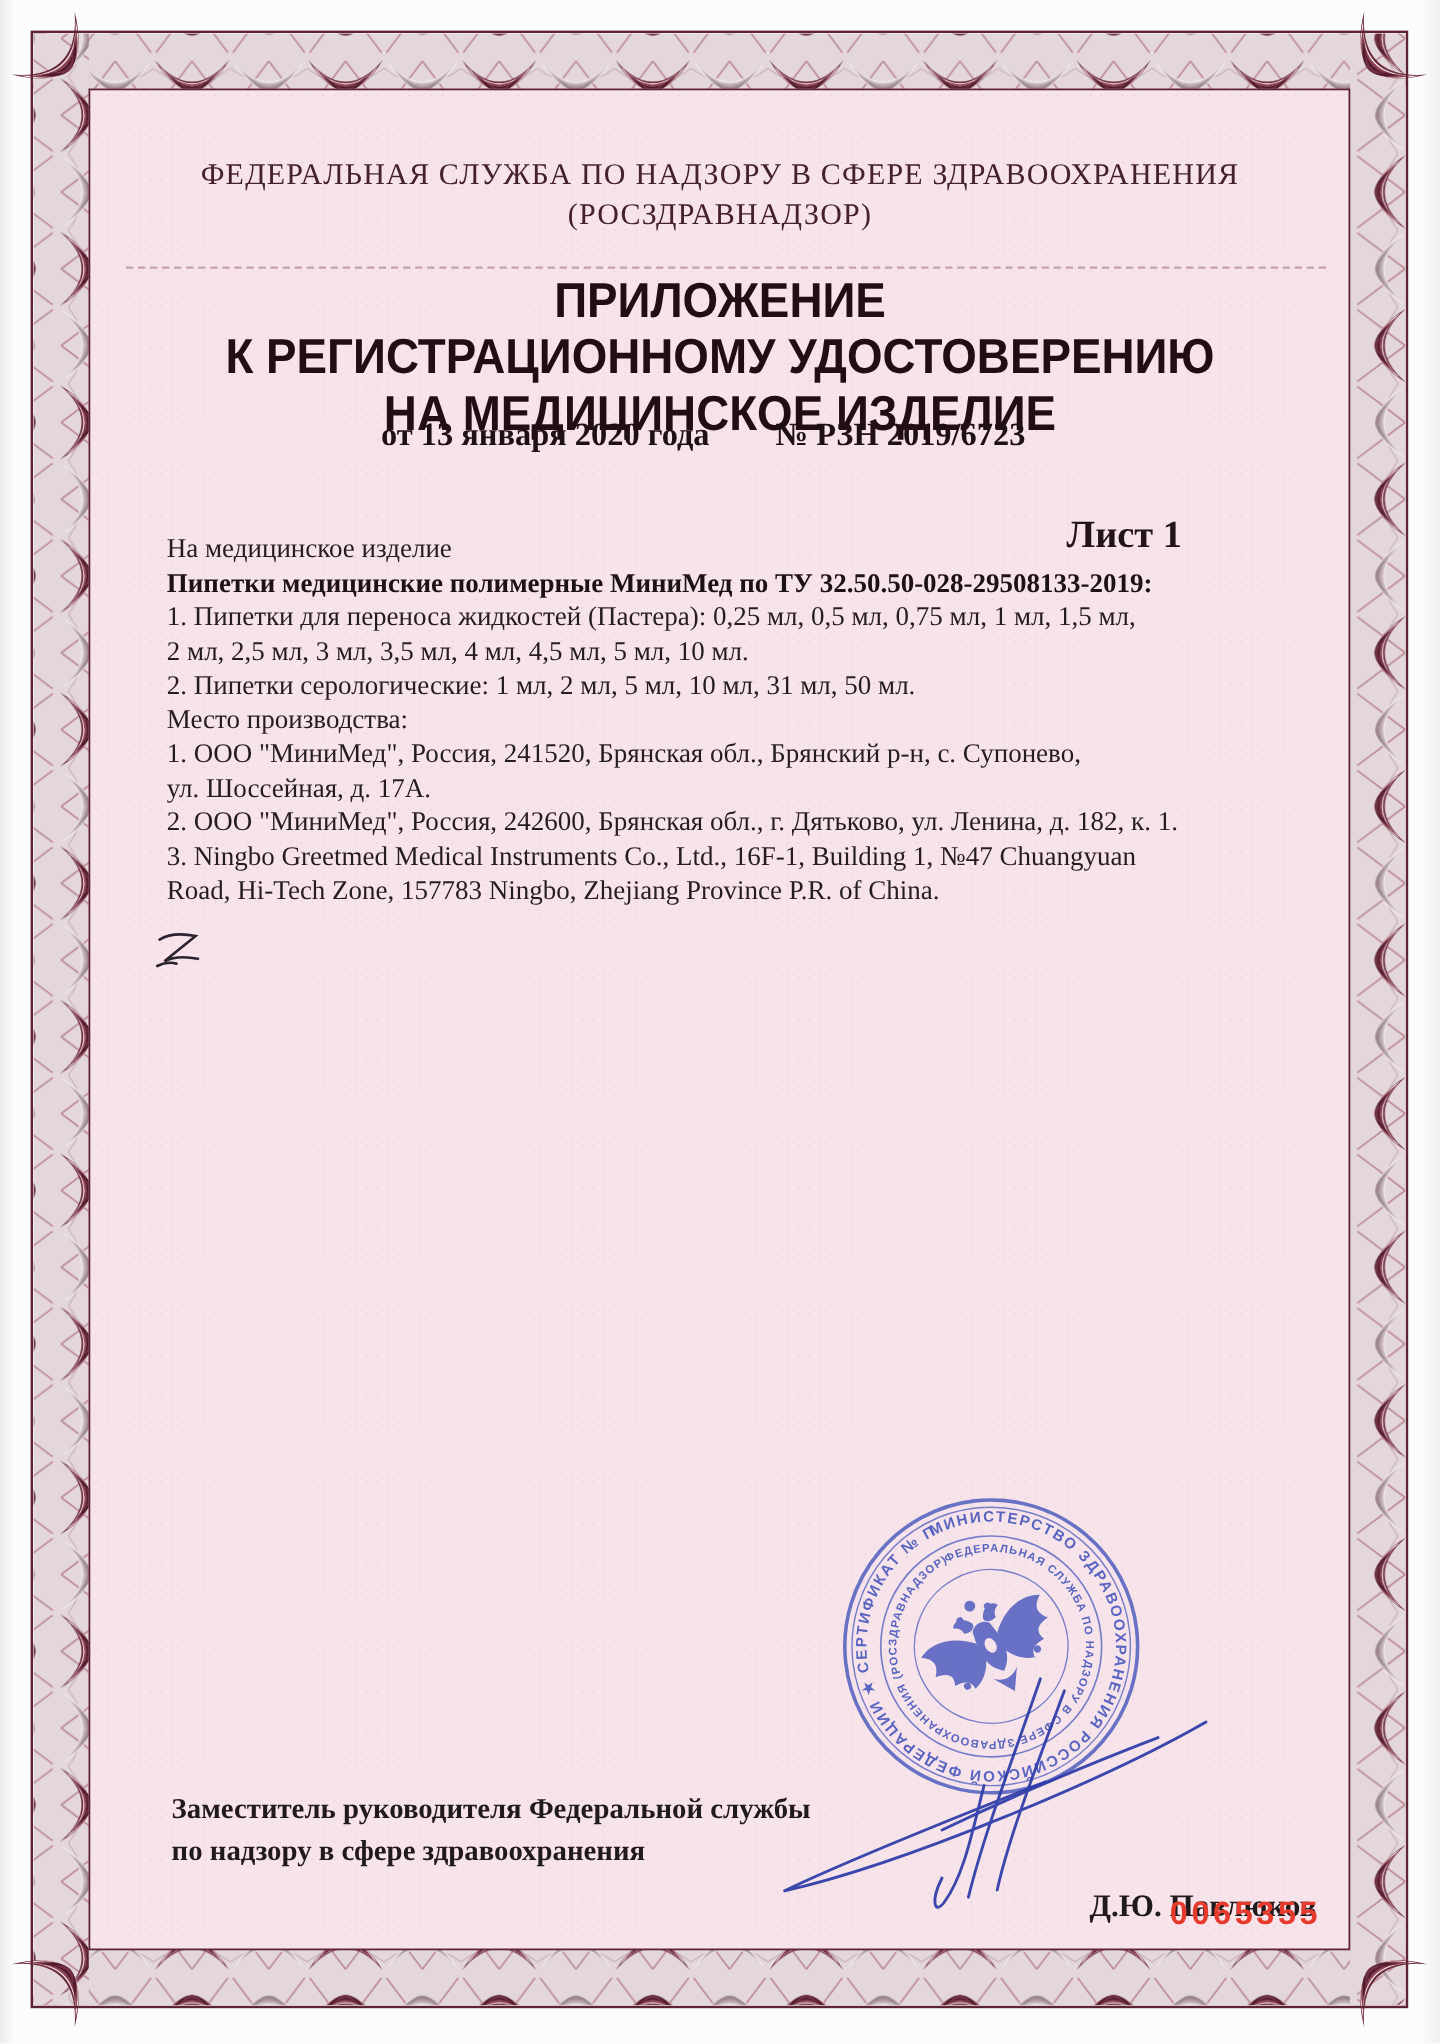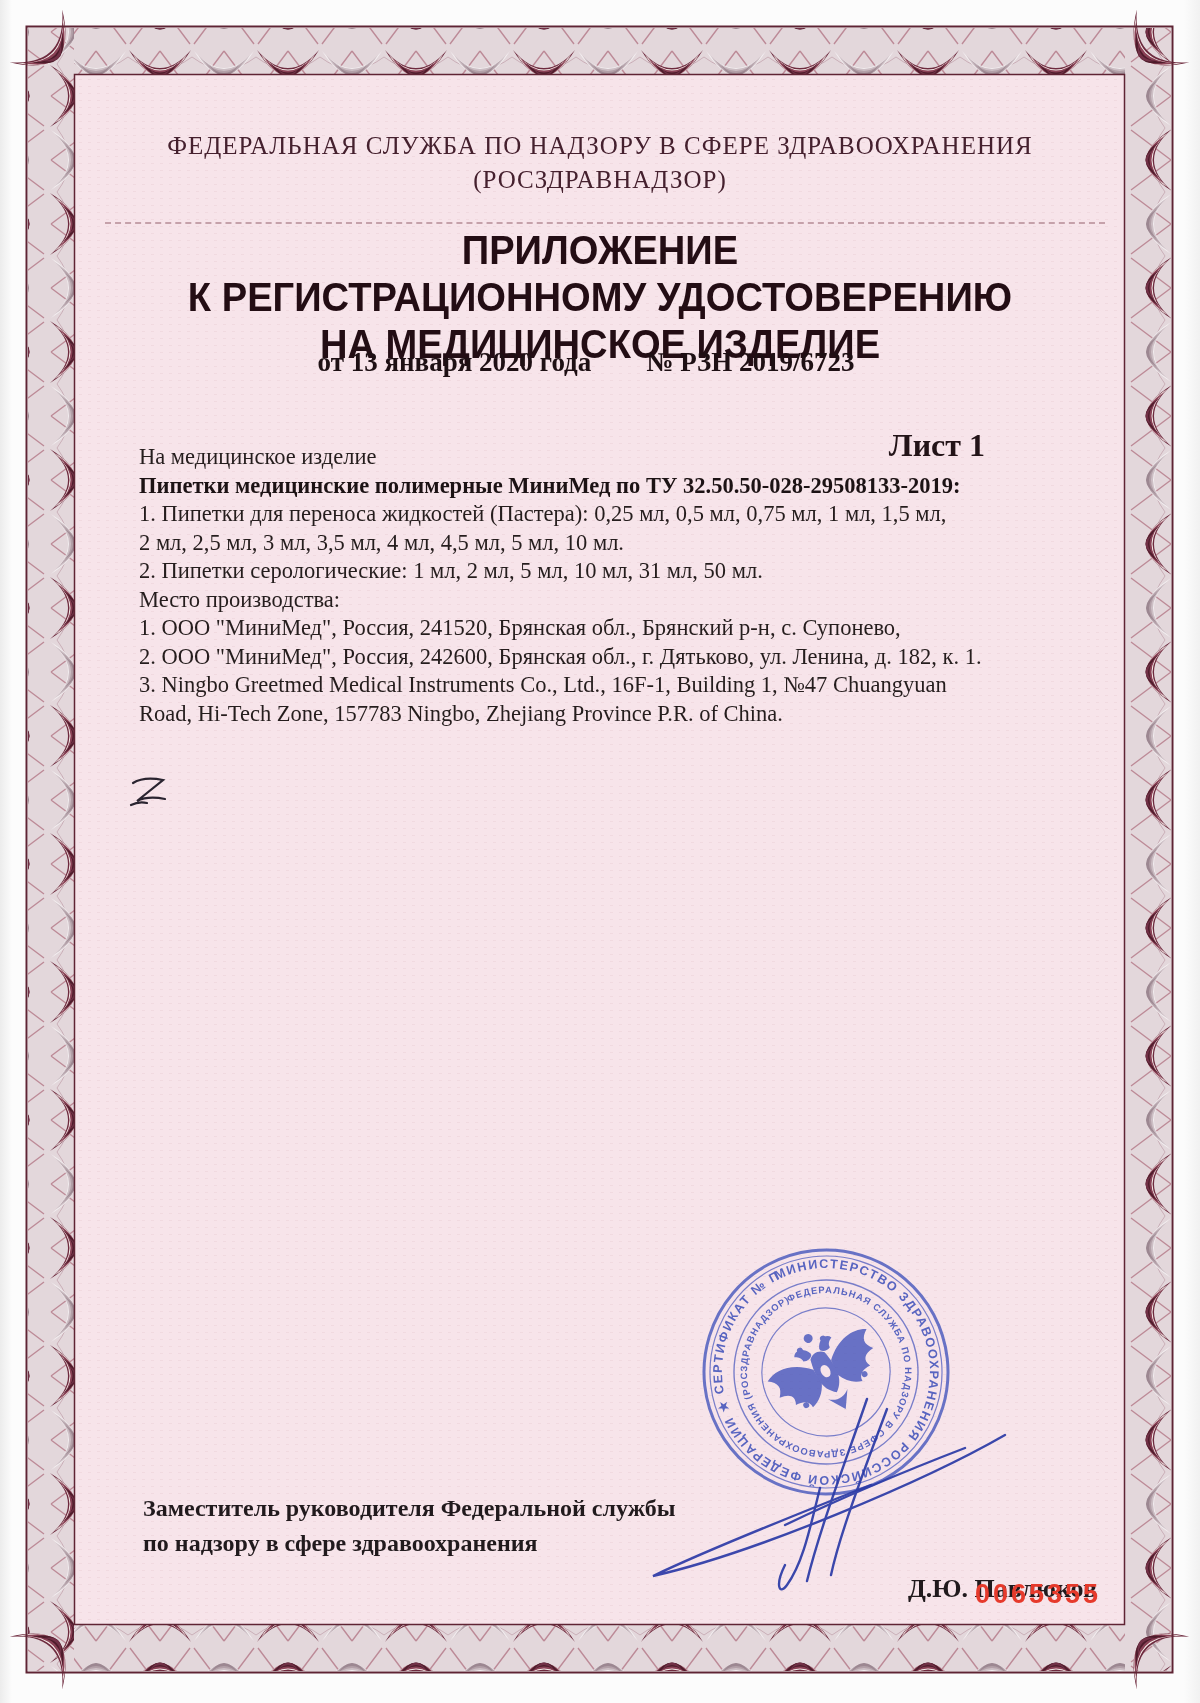--- a/index.html
+++ b/index.html
@@ -120,20 +120,21 @@
     <div class="sheet">Лист 1</div>
 
     <div class="body">
       <div>На медицинское изделие</div>
       <div class="bold">Пипетки медицинские полимерные МиниМед по ТУ 32.50.50-028-29508133-2019:</div>
       <div>1. Пипетки для переноса жидкостей (Пастера): 0,25 мл, 0,5 мл, 0,75 мл, 1 мл, 1,5 мл,</div>
       <div>2 мл, 2,5 мл, 3 мл, 3,5 мл, 4 мл, 4,5 мл, 5 мл, 10 мл.</div>
       <div>2. Пипетки серологические: 1 мл, 2 мл, 5 мл, 10 мл, 31 мл, 50 мл.</div>
       <div>Место производства:</div>
       <div>1. ООО "МиниМед", Россия, 241520, Брянская обл., Брянский р-н, с. Супонево,</div>
+      <div>ул. Шоссейная, д. 17А.</div>
       <div>2. ООО "МиниМед", Россия, 242600, Брянская обл., г. Дятьково, ул. Ленина, д. 182, к. 1.</div>
       <div>3. Ningbo Greetmed Medical Instruments Co., Ltd., 16F-1, Building 1, №47 Chuangyuan</div>
       <div>Road, Hi-Tech Zone, 157783 Ningbo, Zhejiang Province P.R. of China.</div>
     </div>
 
     <svg class="zmark" width="46" height="36" viewBox="0 0 46 36">
       <path d="M6,8 C14,3 26,3 36,5 L10,26 C18,22 28,22 38,24 M4,30 C10,27 16,27 20,28" stroke="#2a2430" stroke-width="2.2" fill="none" stroke-linecap="round"></path>
     </svg>
 
     <svg class="stamp" width="270" height="270" viewBox="-135 -135 270 270">

